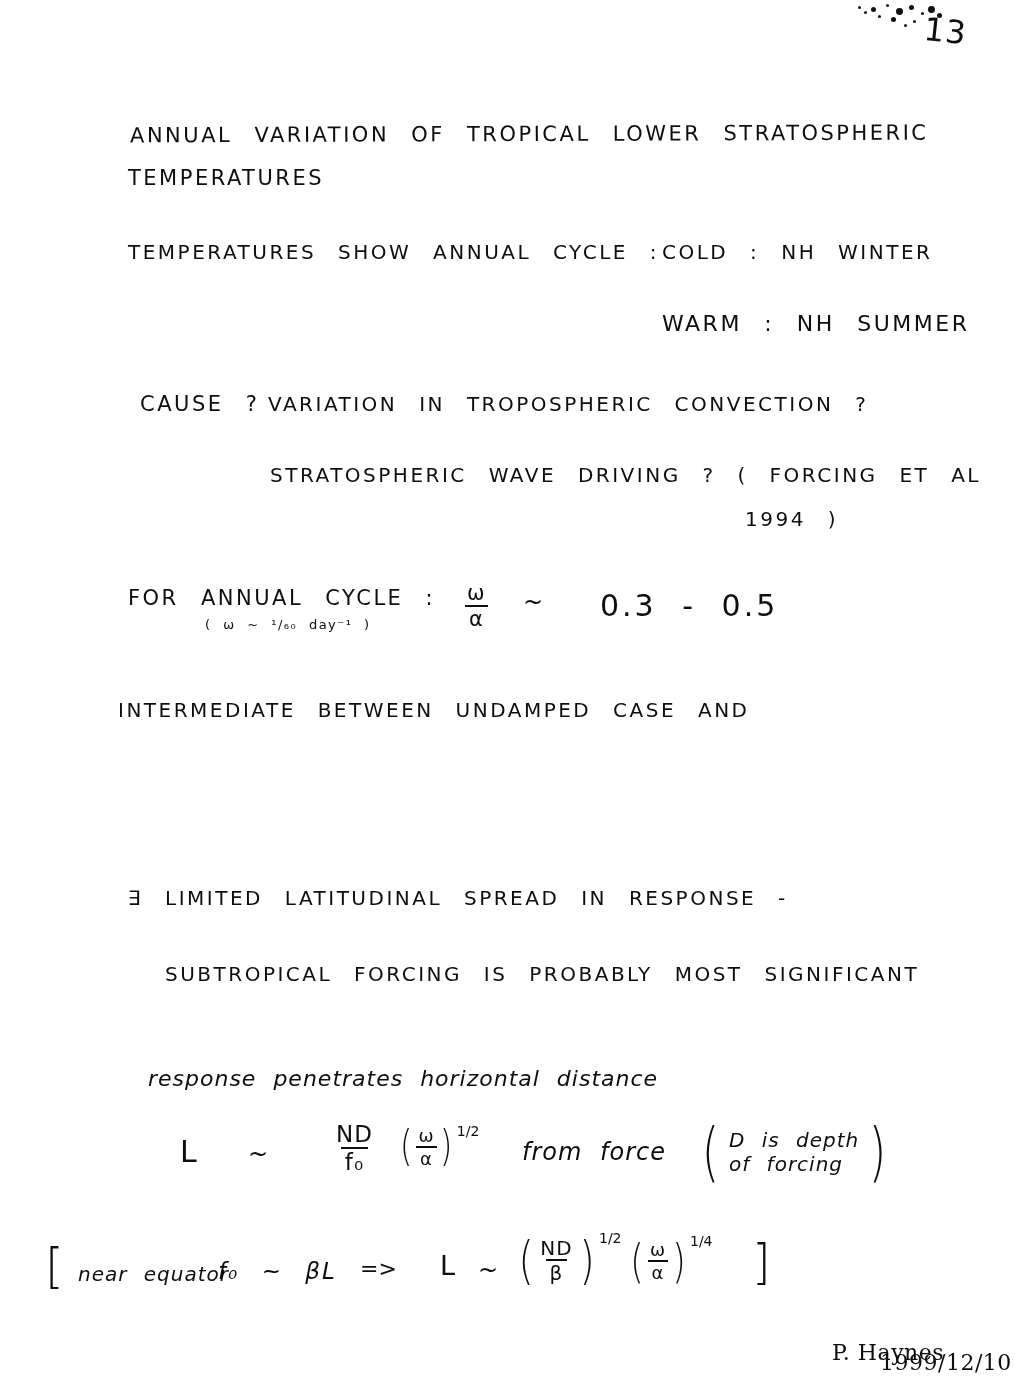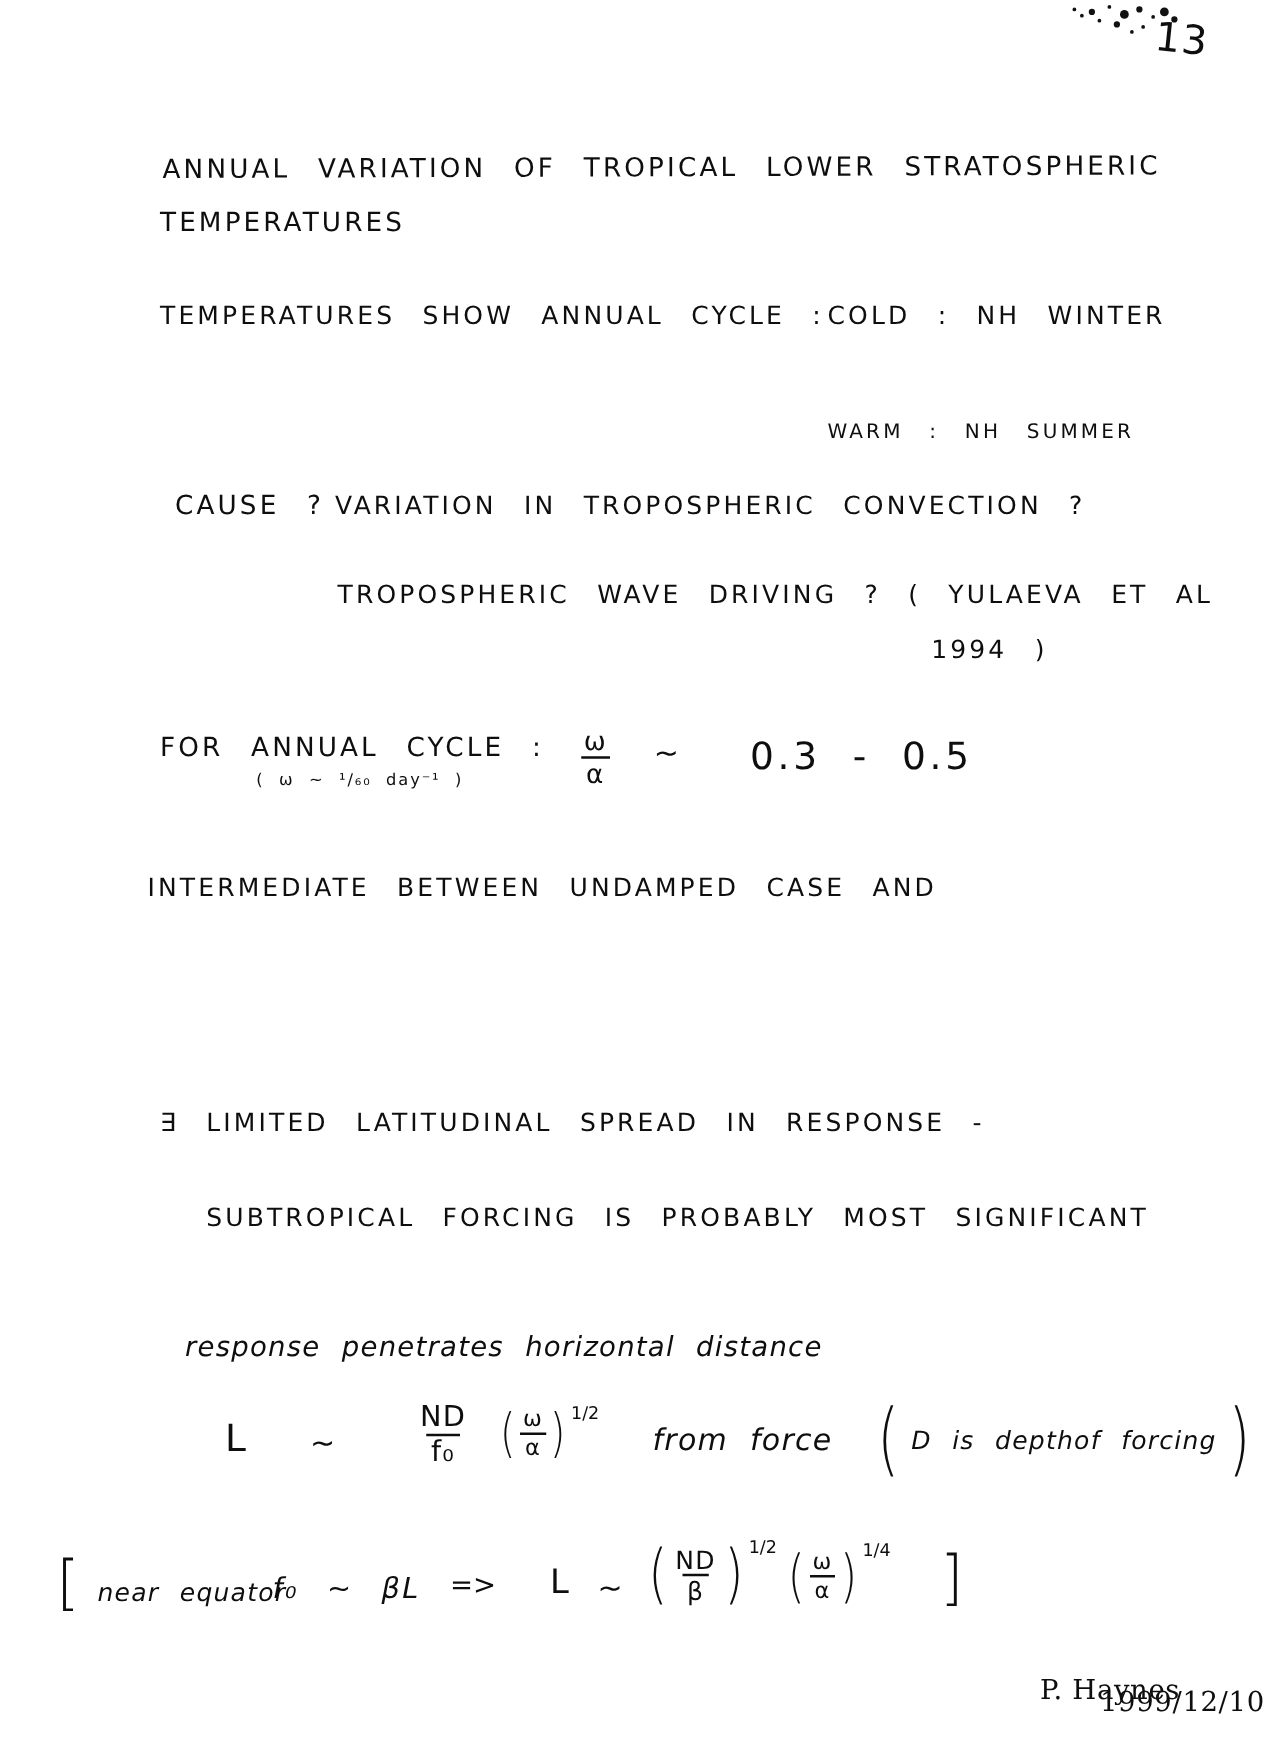--- a/index.html
+++ b/index.html
@@ -56,25 +56,25 @@
 <div class="page">
 
   <div class="noise"></div>
   <div class="hw" style="left:924px; top:12px; font-size:32px; transform:rotate(6deg); letter-spacing:1px;">13</div>
 
   <div class="hw" style="left:130px; top:122px; transform:rotate(-0.2deg);">ANNUAL VARIATION OF TROPICAL LOWER STRATOSPHERIC</div>
   <div class="hw" style="left:128px; top:166px;">TEMPERATURES</div>
 
   <div class="hw" style="left:128px; top:240px; font-size:20px;">TEMPERATURES SHOW ANNUAL CYCLE :</div>
   <div class="hw" style="left:662px; top:240px; font-size:20px;">COLD : NH WINTER</div>
-  <div class="hw" style="left:662px; top:311px; font-size:16px;margin-top:24px;">WARM : NH SUMMER</div>
+  <div class="hw" style="left:662px; top:311px; font-size:22px;">WARM : NH SUMMER</div>
 
   <div class="hw" style="left:140px; top:392px;">CAUSE ?</div>
   <div class="hw" style="left:268px; top:392px; font-size:20px;">VARIATION IN TROPOSPHERIC CONVECTION ?</div>
-  <div class="hw" style="left:270px; top:463px; font-size:20px;">TROPOSPHERIC WAVE DRIVING ? ( YULAEVA ET AL</div>
+  <div class="hw" style="left:270px; top:463px; font-size:20px;">STRATOSPHERIC WAVE DRIVING ? ( FORCING ET AL</div>
   <div class="hw" style="left:745px; top:507px; font-size:20px;">1994 )</div>
 
   <div class="hw" style="left:128px; top:586px;">FOR ANNUAL CYCLE :</div>
   <div class="hw" style="left:205px; top:617px; font-size:13px; letter-spacing:1.5px; word-spacing:6px;">( ω ~ ¹/₆₀ day⁻¹ )</div>
   <div class="row" style="left:463px; top:582px;">
     <span class="frac">
       <span class="num">ω</span>
       <span class="den">α</span>
     </span>
   </div>
@@ -101,21 +101,21 @@
     <span class="frac" style="font-size:18px;">
       <span class="num">ω</span>
       <span class="den">α</span>
     </span>
     <span class="paren">)</span>
     <span class="exp">1/2</span>
   </div>
   <div class="hw cursive" style="left:522px; top:1138px; font-size:24px;">from force</div>
   <div class="row" style="left:698px; top:1120px;">
     <span class="bigparen">(</span>
-    <span style="display:inline-flex; flex-direction:row; margin:0 6px;">
+    <span style="display:inline-flex; flex-direction:column; margin:0 6px;">
       <span class="cursive" style="font-size:20px;">D is depth</span>
       <span class="cursive" style="font-size:20px;">of forcing</span>
     </span>
     <span class="bigparen">)</span>
   </div>
 
   <div class="hw bracket" style="left:45px; top:1242px;">[</div>
   <div class="hw cursive" style="left:78px; top:1262px; font-size:20px;">near equator</div>
   <div class="hw" style="left:218px; top:1258px; font-size:23px; font-style:italic; letter-spacing:2px;">f₀ ~ βL</div>
   <div class="hw" style="left:360px; top:1256px; font-size:22px; letter-spacing:0;">=&gt;</div>

